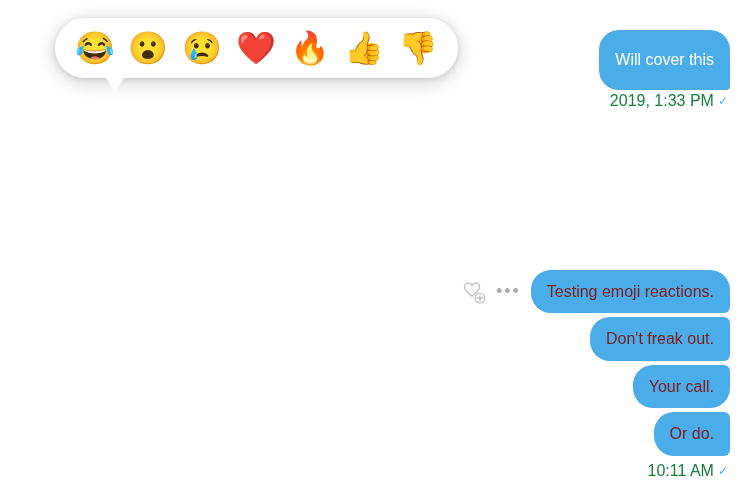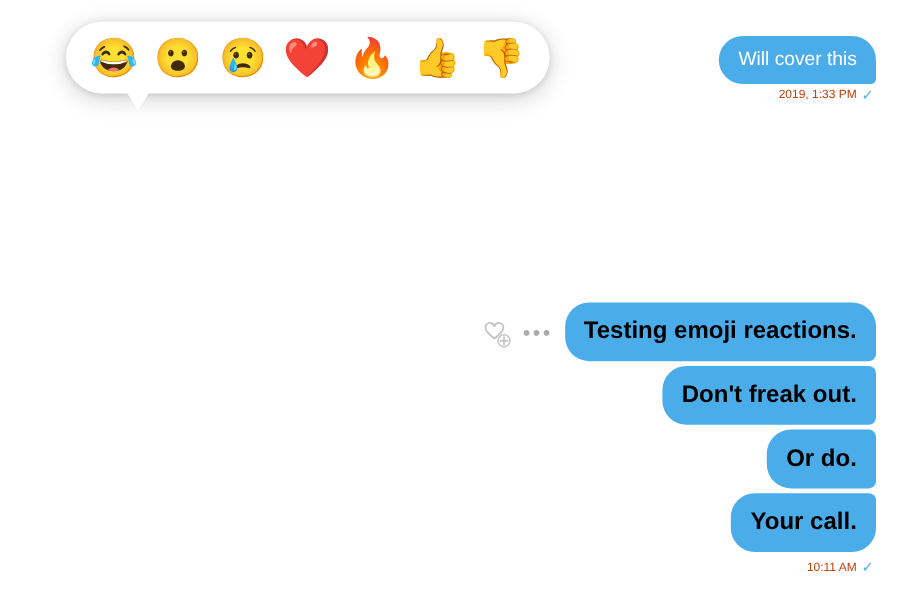--- a/index.html
+++ b/index.html
@@ -87,25 +87,25 @@
 
     .action-icon-more {
       font-size: 18px;
       color: #888;
       letter-spacing: 2px;
       line-height: 1;
     }
 
     .bubble {
       background: #4aadea;
-      color: #000000;
+      color: #7f1d1d;
       border-radius: 20px;
       padding: 11px 16px;
-      font-size: 20px;
-      font-weight: 700;
+      font-size: 16px;
+      font-weight: 400;
       max-width: 280px;
       line-height: 1.35;
     }
 
     .bubble-first {
       border-top-right-radius: 20px;
       border-bottom-right-radius: 6px;
     }
     .bubble-middle {
       border-top-right-radius: 6px;
@@ -123,37 +123,37 @@
       right: 20px;
       display: flex;
       flex-direction: column;
       align-items: flex-end;
     }
 
     .top-bubble {
       background: #4aadea;
       color: #ffffff;
       border-radius: 20px 20px 4px 20px;
-      padding: 11px 16px;
+      padding: 21px 16px;
       font-size: 16px;
       max-width: 220px;
     }
 
     .timestamp-row {
       display: flex;
       justify-content: flex-end;
       align-items: center;
       gap: 4px;
       margin-top: 2px;
       padding-right: 2px;
     }
 
     .timestamp {
-      font-size: 10px;
-      color: #c2410c;
+      font-size: 16px;
+      color: #15803d;
     }
 
     .checkmark {
       color: #4aadea;
       font-size: 12px;
     }
 
     
     .heart-plus-icon {
       width: 26px;
@@ -205,28 +205,28 @@
       </div>
     </div>
 
     <div class="message-row">
       <div class="bubble bubble-middle">
         <span>Don't freak out.</span>
       </div>
     </div>
 
     <div class="message-row">
+      <div class="bubble bubble-last">
+        <span>Your call.</span>
+      </div>
+    </div>
+
+    <div class="message-row">
       <div class="bubble bubble-middle">
         <span>Or do.</span>
-      </div>
-    </div>
-
-    <div class="message-row">
-      <div class="bubble bubble-last">
-        <span>Your call.</span>
       </div>
     </div>
 
     <div class="timestamp-row">
       <span class="timestamp">10:11 AM</span>
       <span class="checkmark">✓</span>
     </div>
 
   </div>
 </div>

